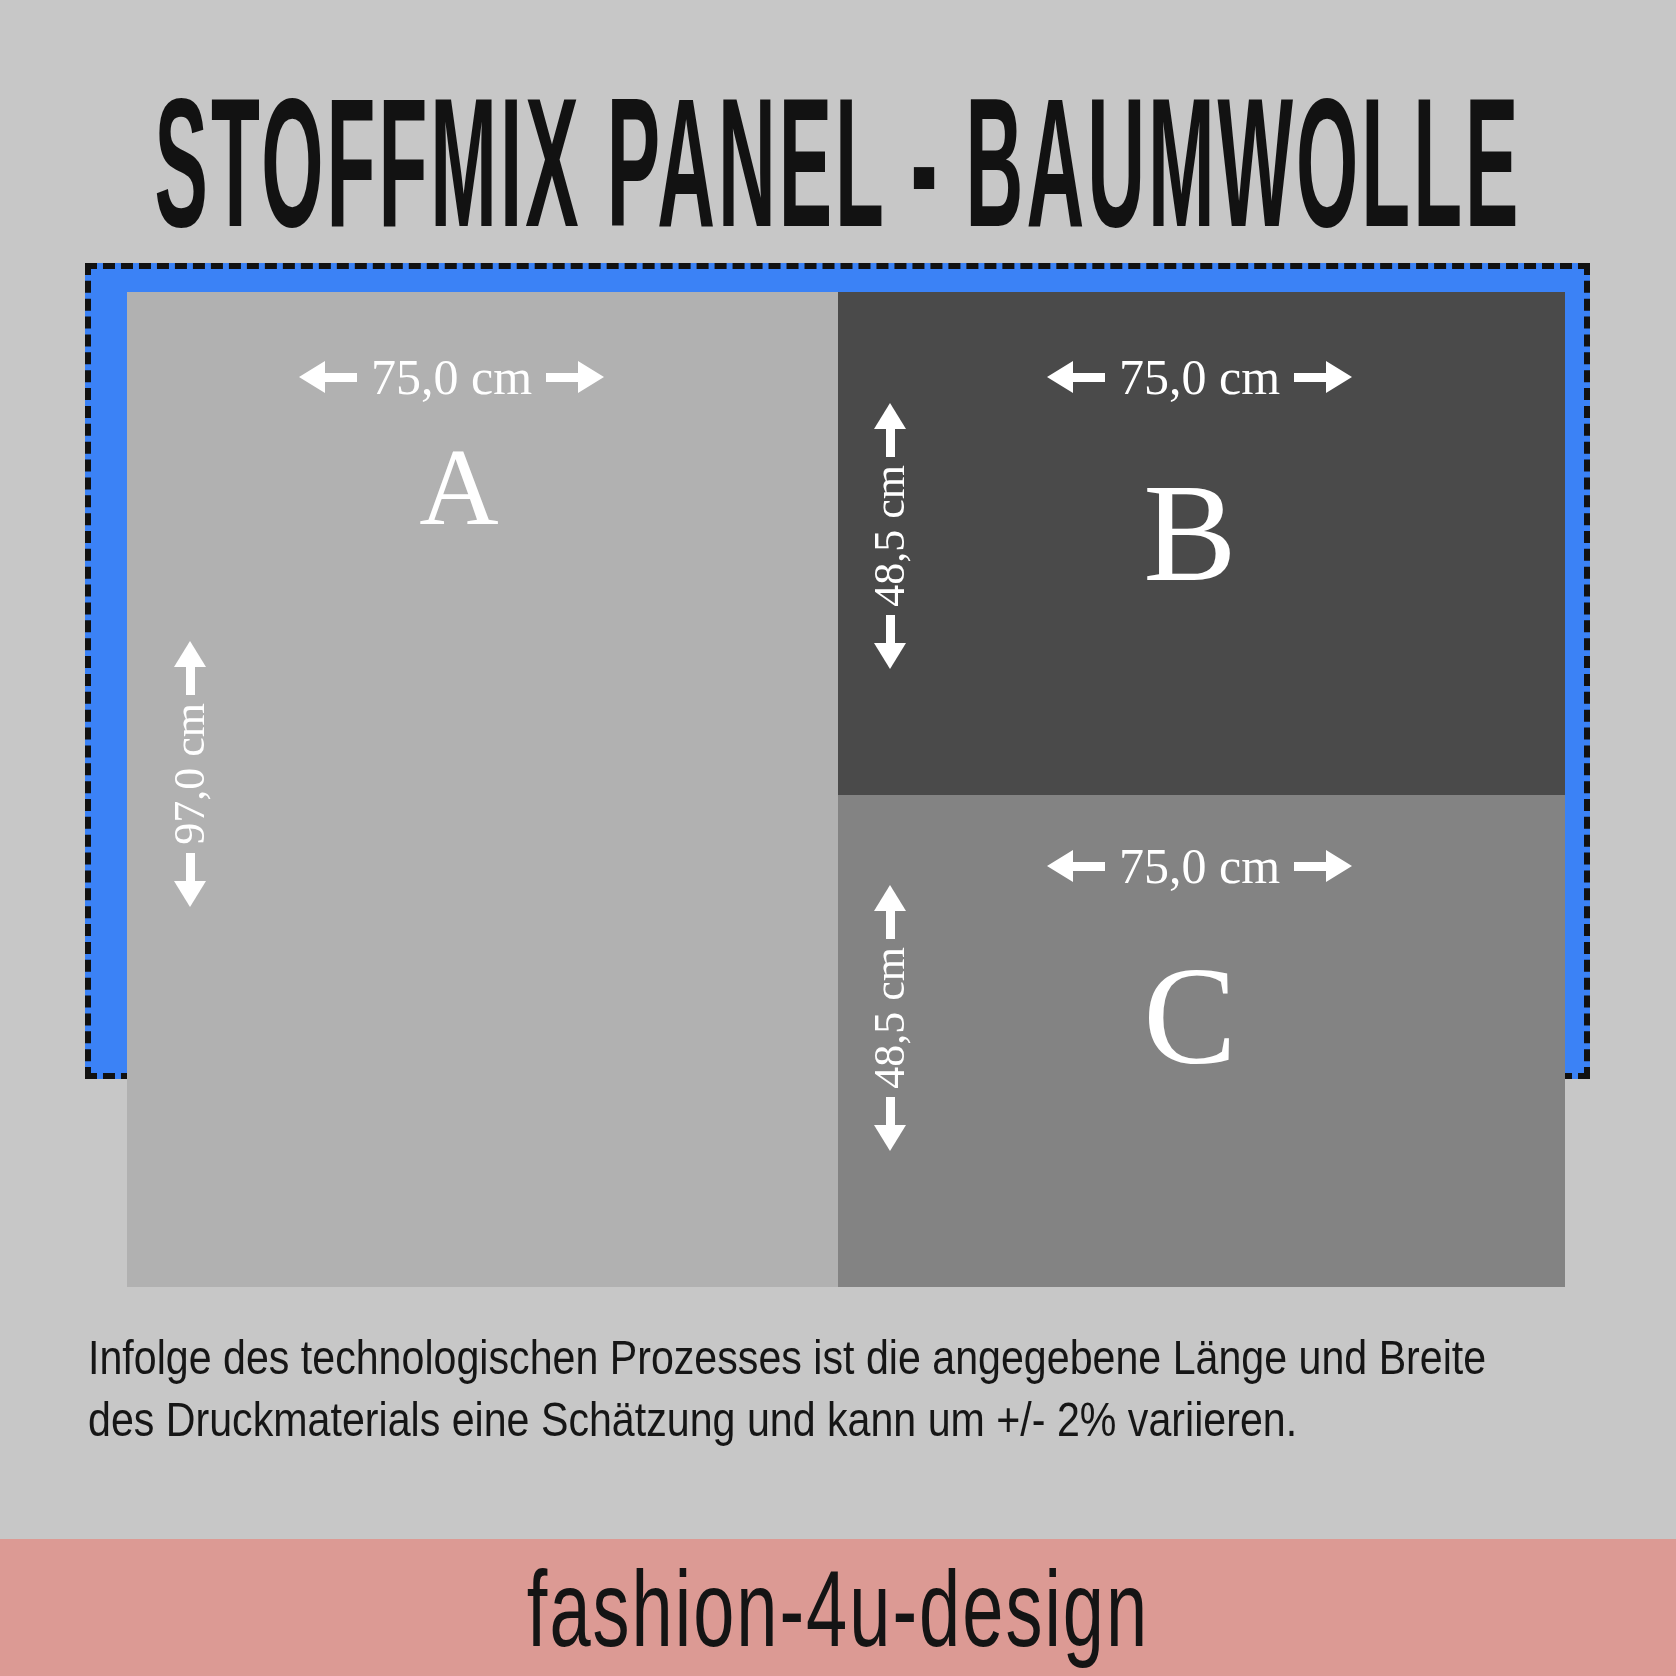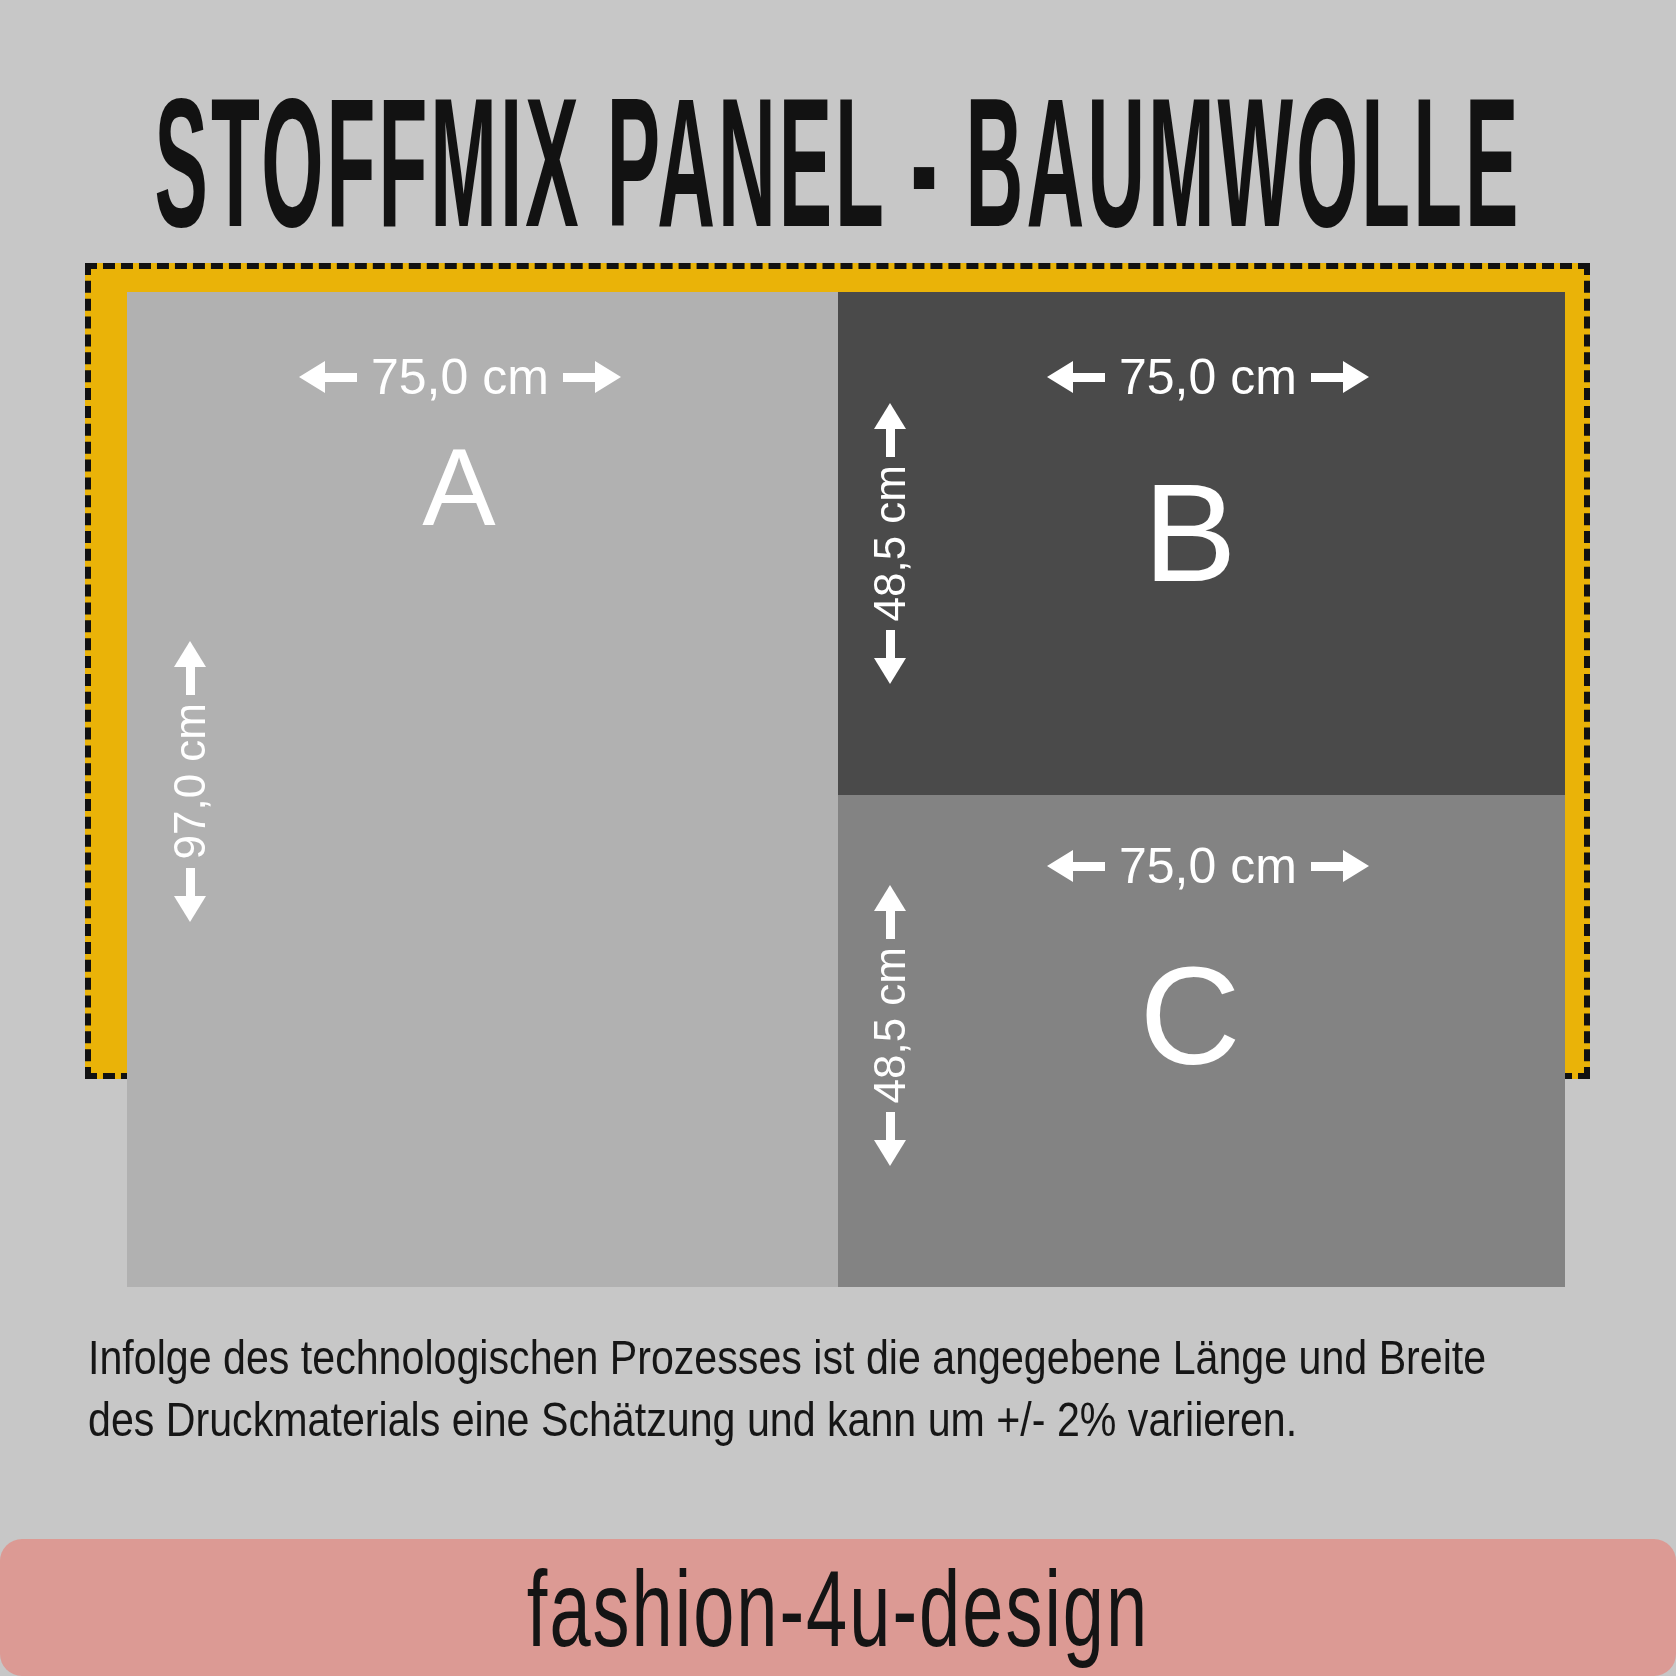--- a/index.html
+++ b/index.html
@@ -6,21 +6,21 @@
   .page{position:relative;width:1676px;height:1676px;background:#c7c7c7;overflow:hidden;
         font-family:"Liberation Sans",sans-serif;}
 
   
   .title{position:absolute;top:58px;left:0;right:0;text-align:center;
          font-weight:700;font-size:80px;letter-spacing:3px;color:#121212;
          transform:scaleY(2.3);transform-origin:top center;white-space:nowrap;}
 
   
   .cut-box{position:absolute;left:85px;top:263px;width:1505px;height:816px;
-           background:#eab308;border:6px dashed #111;box-sizing:border-box;}
+           background:#3b82f6;border:6px dashed #111;box-sizing:border-box;font-family:Liberation Serif, serif;}
 
   
   .side-strip{position:absolute;left:2px;top:2px;bottom:2px;width:42px;overflow:hidden;}
   .strip-rot{position:absolute;left:2px;bottom:2px;width:1016px;height:38px;
              transform:rotate(-90deg);transform-origin:0 100%;
              display:flex;align-items:center;gap:12px;padding-left:4px;box-sizing:border-box;}
 
   
   .panel{position:absolute;}
   .panel-a{left:36px;top:23px;width:711px;height:995px;background:#b1b1b1;}
@@ -52,21 +52,21 @@
   .hd{width:0;height:0;border-top:26px solid #fff;
       border-left:16px solid transparent;border-right:16px solid transparent;}
   .vtext{writing-mode:vertical-rl;transform:rotate(180deg);font-size:44px;line-height:1;
          white-space:nowrap;}
 
   
   .disclaimer{position:absolute;left:88px;top:1326px;width:1700px;color:#161616;
               font-size:49px;line-height:1.27;transform:scaleX(0.84);transform-origin:left top;}
 
   
-  .footer{position:absolute;left:0;right:0;top:1539px;bottom:0;background:#dc9a94;border-radius:22px;}
+  .footer{position:absolute;left:0;right:0;top:1539px;bottom:0;background:#dc9a94;}
   .brand{position:absolute;left:0;right:0;top:8px;text-align:center;color:#141414;
          font-size:74px;letter-spacing:2px;transform:scaleY(1.45);transform-origin:top center;}
 </style>
 </head>
 <body>
 
 <div class="page">
 
   <div class="title">STOFFMIX PANEL - BAUMWOLLE</div>
 

